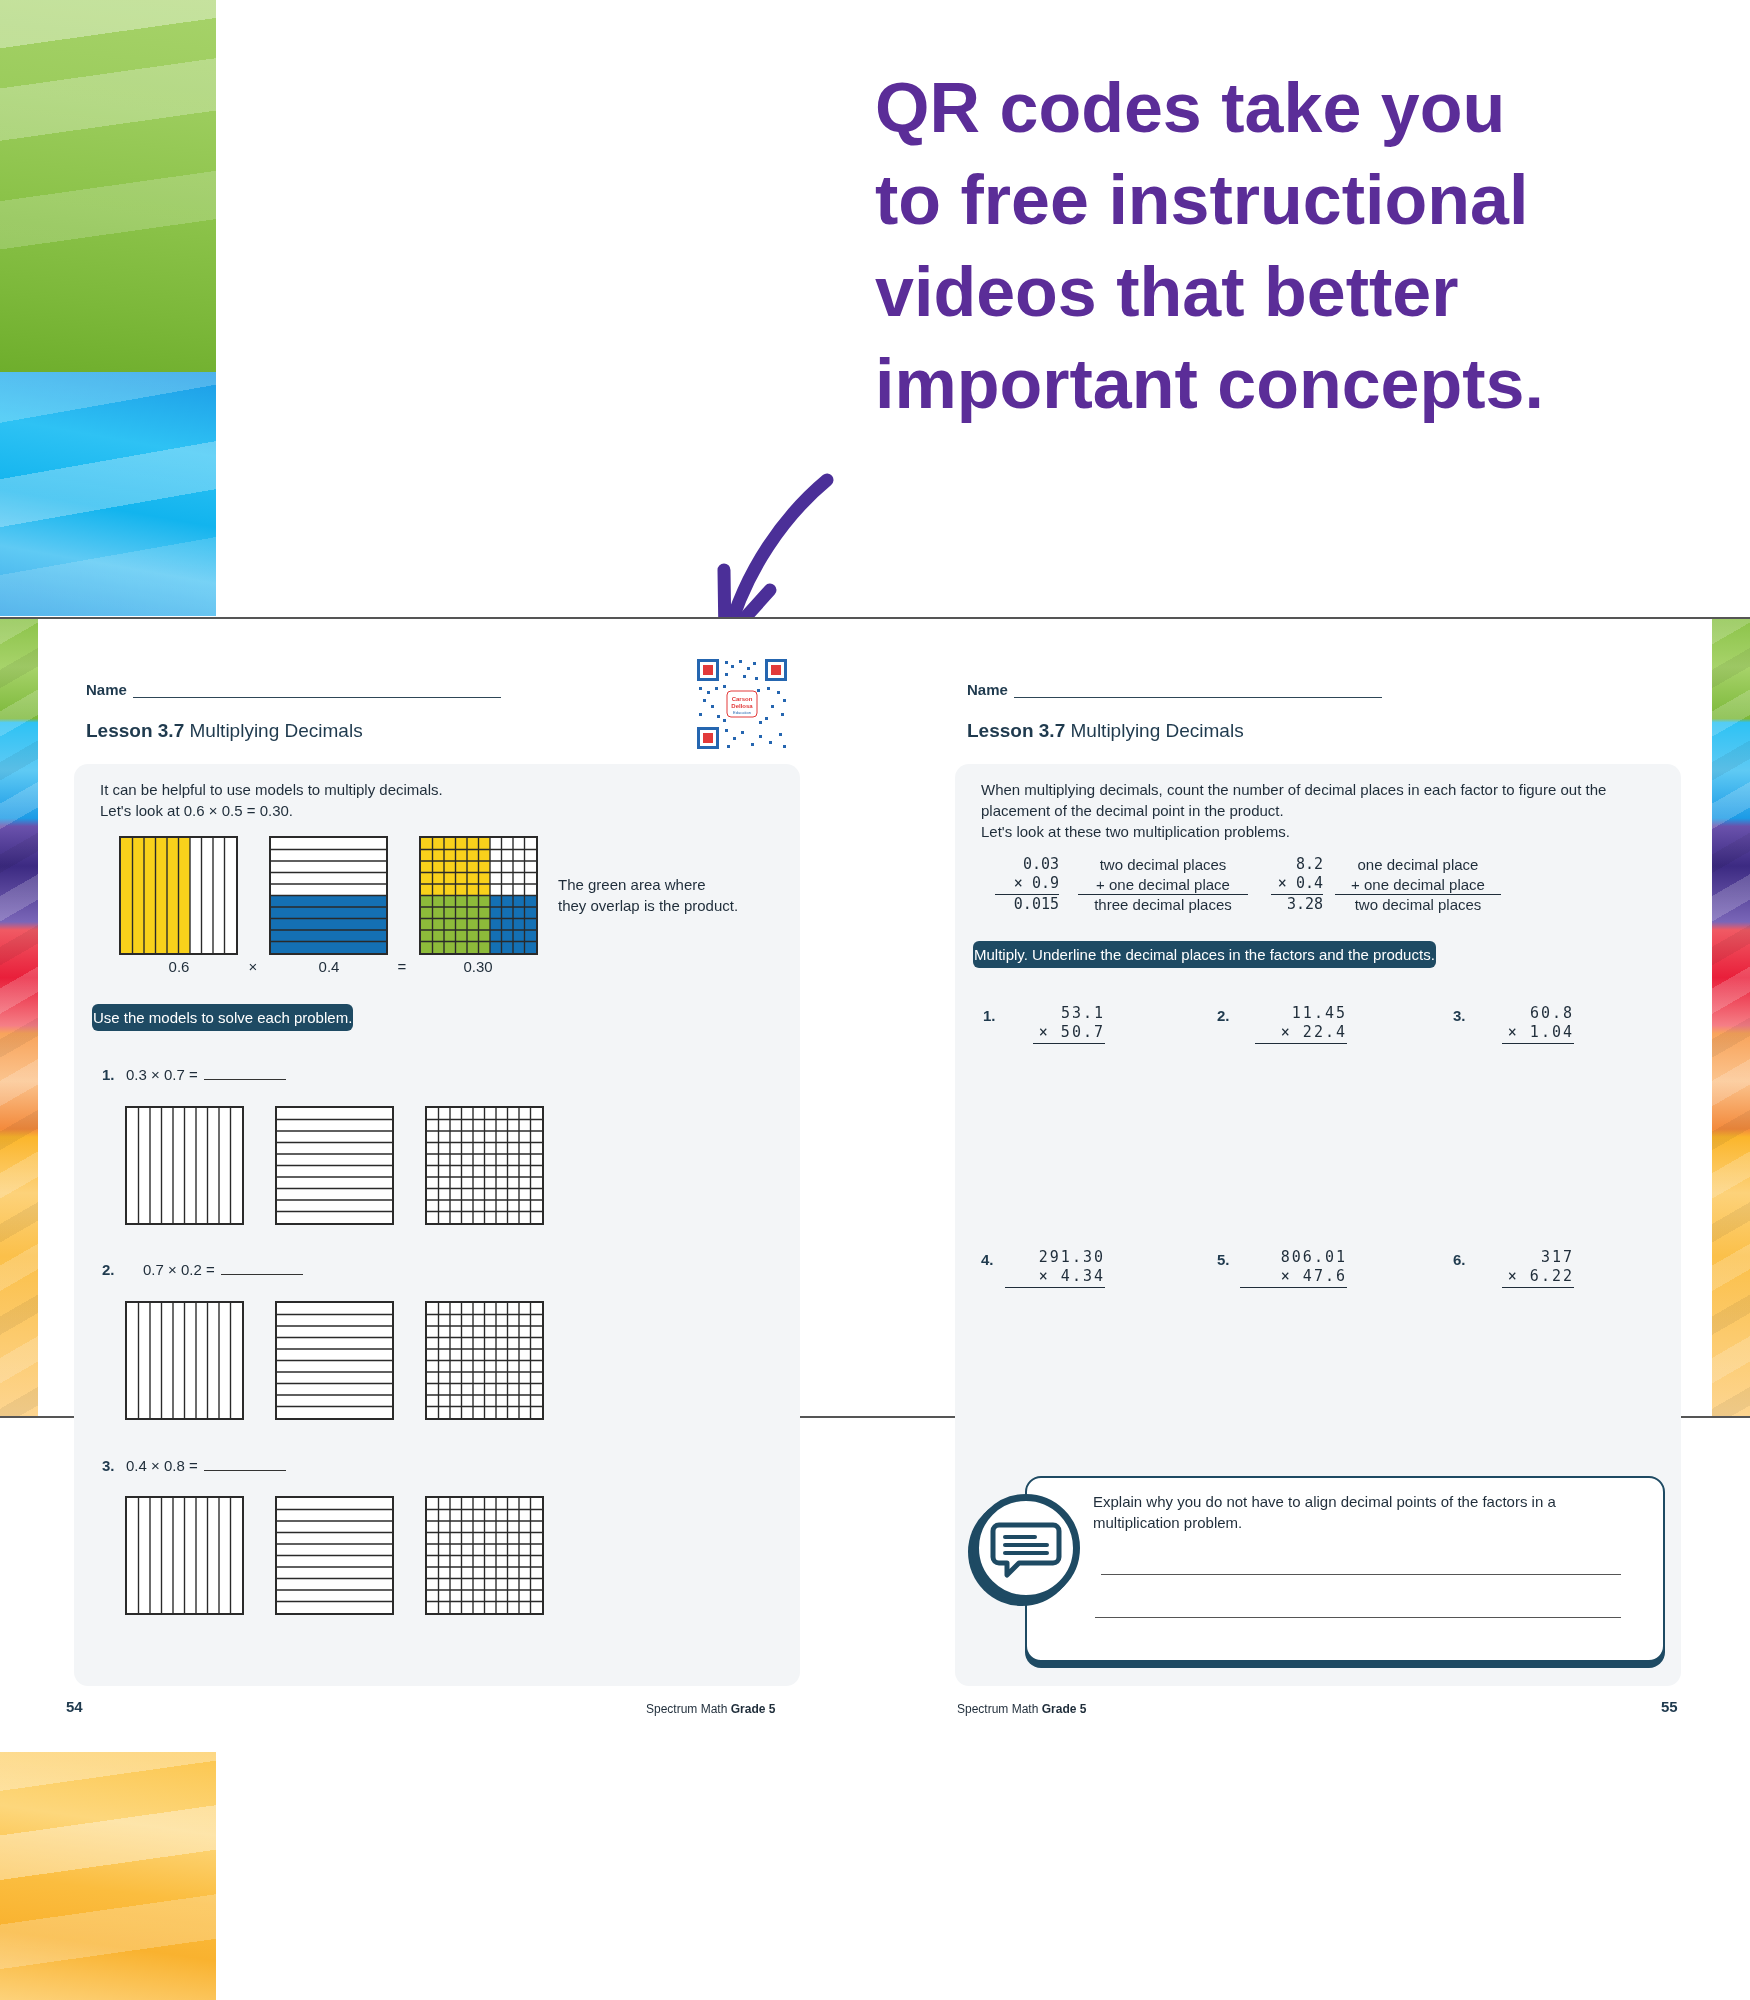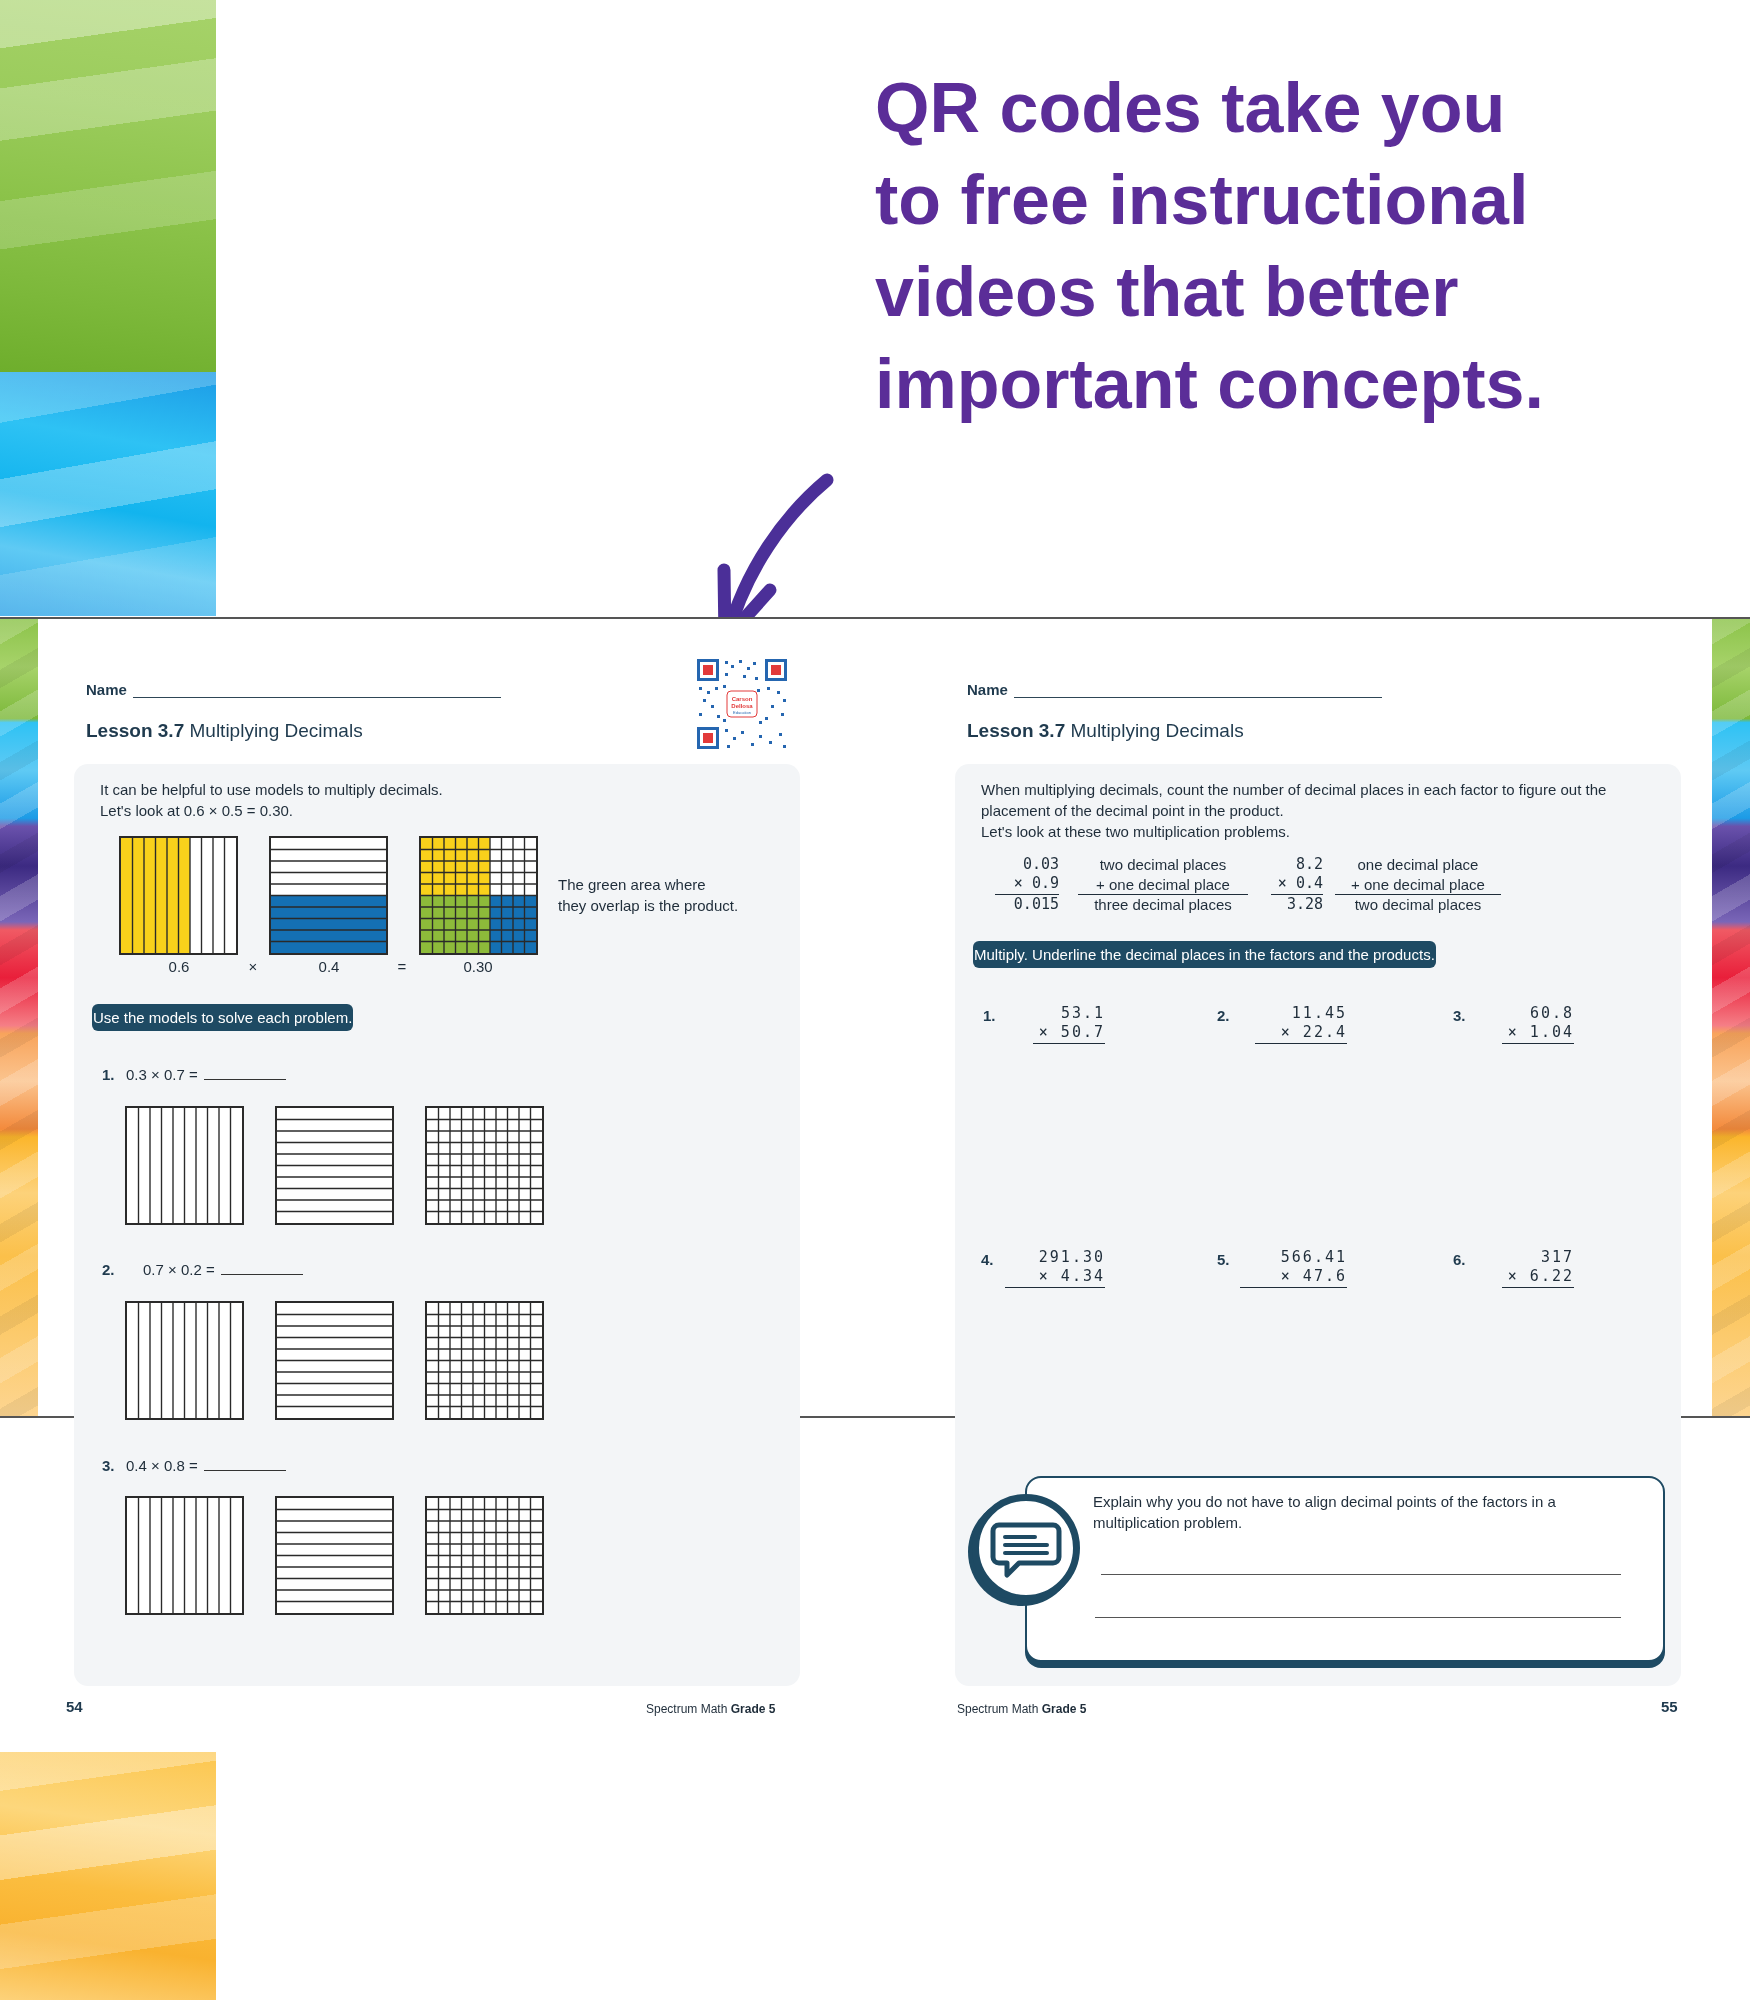--- a/index.html
+++ b/index.html
@@ -549,21 +549,21 @@
     </div>
 
     <div class="prob-num" style="left:106px; top:632px;">4.</div>
     <div class="vmath" style="left:130px; top:629px; width:100px;">
       <div>291.30</div>
       <div class="bottom">× 4.34</div>
     </div>
 
     <div class="prob-num" style="left:342px; top:632px;">5.</div>
     <div class="vmath" style="left:365px; top:629px; width:107px;">
-      <div>566.41</div>
+      <div>806.01</div>
       <div class="bottom">× 47.6</div>
     </div>
 
     <div class="prob-num" style="left:578px; top:632px;">6.</div>
     <div class="vmath" style="left:627px; top:629px; width:72px;">
       <div>317</div>
       <div class="bottom">× 6.22</div>
     </div>
 
     <div class="explain-box"></div>

